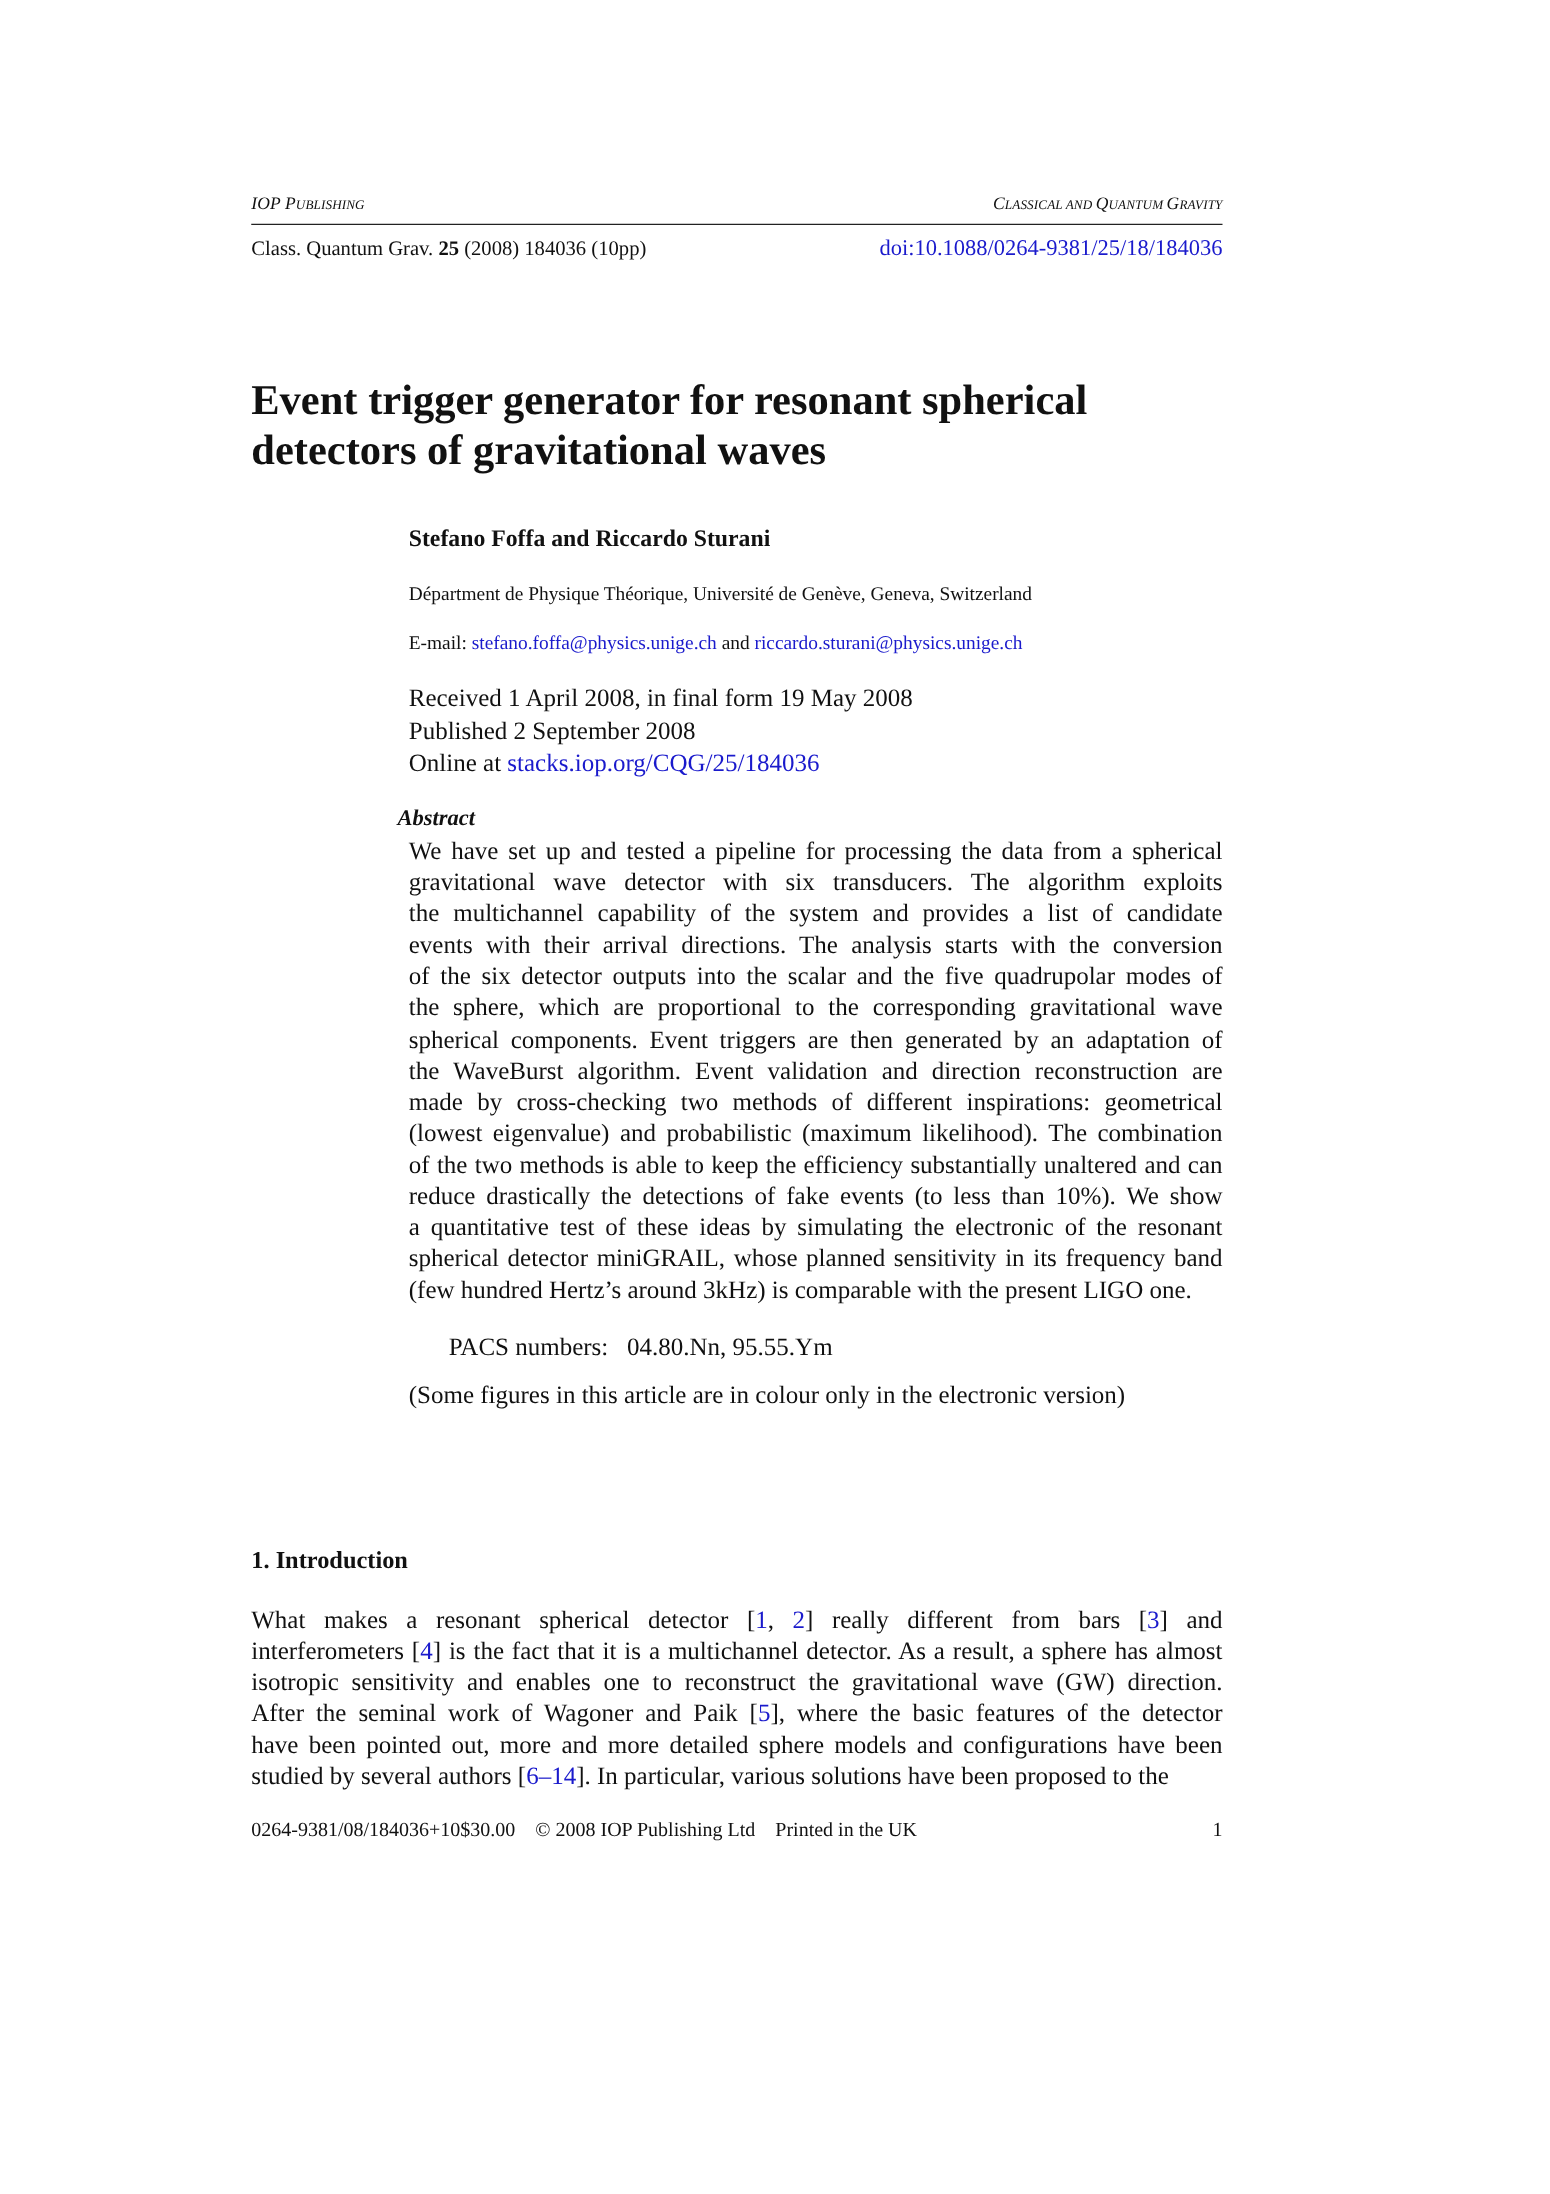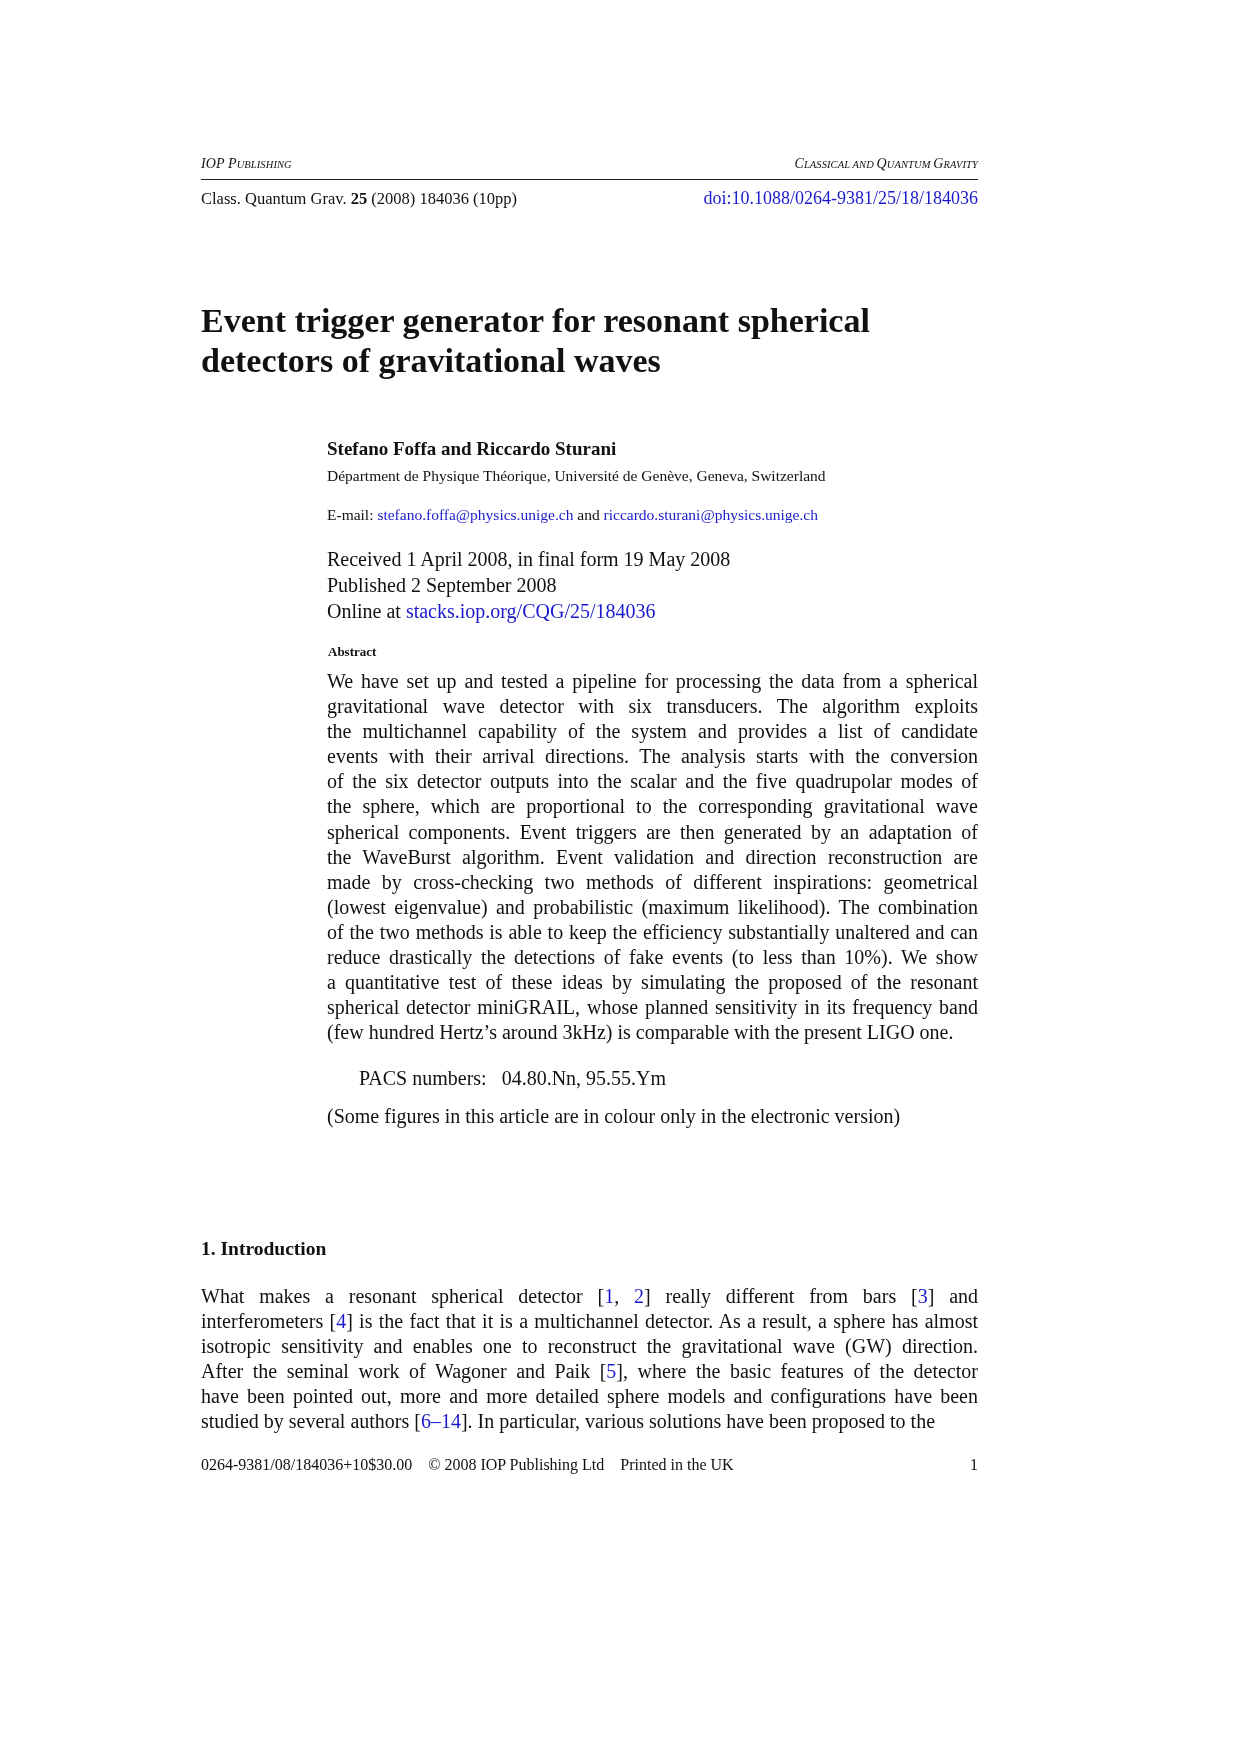--- a/index.html
+++ b/index.html
@@ -10,28 +10,28 @@
   .sc-big { font-size: 14px; }
   .sc-small { font-size: 10.5px; }
   .hdr { font-size: 14px; letter-spacing: 0.1px; font-style: italic; }
   #hdr-left { left: 201px; top: 156px; }
   #hdr-right { right: 262px; top: 156px; }
   #hdr-rule { position: absolute; left: 201px; width: 777px; top: 179px; height: 0; border-top: 1.3px solid #222; }
   #cite-line { left: 201px; top: 189px; font-size: 16.5px; }
   #doi { right: 262px; top: 188px; font-size: 18px; }
   #title { position: absolute; left: 201px; top: 301px; width: 720px; font-weight: bold;
            font-size: 34px; line-height: 40px; white-space: normal; }
-  #authors { left: 327px; top: 421px; font-weight: bold; font-size: 19px; margin-top: 17px; }
+  #authors { left: 327px; top: 421px; font-weight: bold; font-size: 19px; }
   #affil { left: 327px; top: 467px; font-size: 15.5px; }
   #email { left: 327px; top: 506px; font-size: 15.5px; }
   .pubinfo { left: 327px; font-size: 20px; }
   #received { top: 548px; }
   #published { top: 574px; }
   #online { top: 600px; text-align: right; }
-  #abs-title { left: 328px; top: 644px; font-weight: bold; font-size: 13px; }
+  #abs-title { left: 318px; top: 644px; font-weight: bold; font-size: 18px; font-style: italic; }
   #abstract { position: absolute; left: 327px; top: 669px; width: 651px; }
   .aline { display: block; height: 25.1px; line-height: 25.1px; font-size: 20px;
            text-align: justify; text-align-last: justify; white-space: nowrap; }
   .aline.last { text-align-last: left; }
   #pacs { left: 327px; top: 1067px; font-size: 20px; }
   #note { left: 327px; top: 1105px; font-size: 20px; }
   #sec-title { left: 201px; top: 1238px; font-weight: bold; font-size: 19.5px; }
   #intro { position: absolute; left: 201px; top: 1284px; width: 777px; }
   #footer-left { left: 201px; top: 1456px; font-size: 16px; }
   #footer-page { right: 262px; top: 1456px; font-size: 16px; }
@@ -74,21 +74,21 @@
     <span class="aline">the multichannel capability of the system and provides a list of candidate</span>
     <span class="aline">events with their arrival directions.  The analysis starts with the conversion</span>
     <span class="aline">of the six detector outputs into the scalar and the five quadrupolar modes of</span>
     <span class="aline">the sphere, which are proportional to the corresponding gravitational wave</span>
     <span class="aline">spherical components.  Event triggers are then generated by an adaptation of</span>
     <span class="aline">the WaveBurst algorithm.  Event validation and direction reconstruction are</span>
     <span class="aline">made by cross-checking two methods of different inspirations:  geometrical</span>
     <span class="aline">(lowest eigenvalue) and probabilistic (maximum likelihood). The combination</span>
     <span class="aline">of the two methods is able to keep the efficiency substantially unaltered and can</span>
     <span class="aline">reduce drastically the detections of fake events (to less than 10%).  We show</span>
-    <span class="aline">a quantitative test of these ideas by simulating the proposed of the resonant</span>
+    <span class="aline">a quantitative test of these ideas by simulating the electronic of the resonant</span>
     <span class="aline">spherical detector miniGRAIL, whose planned sensitivity in its frequency band</span>
     <span class="aline last">(few hundred Hertz’s around 3kHz) is comparable with the present LIGO one.</span>
   </div>
 
 <div class="abs" id="pacs" style="white-space:pre;margin-left:32px;">PACS numbers:   04.80.Nn, 95.55.Ym</div>
 <div class="abs" id="note">(Some figures in this article are in colour only in the electronic version)</div>
 
 <div class="abs" id="sec-title">1. Introduction</div>
 <div id="intro">
     <span class="aline"><span>What makes a resonant spherical detector [</span><a class="link">1</a><span>, </span><a class="link">2</a><span>] really different from bars [</span><a class="link">3</a><span>] and</span></span>

